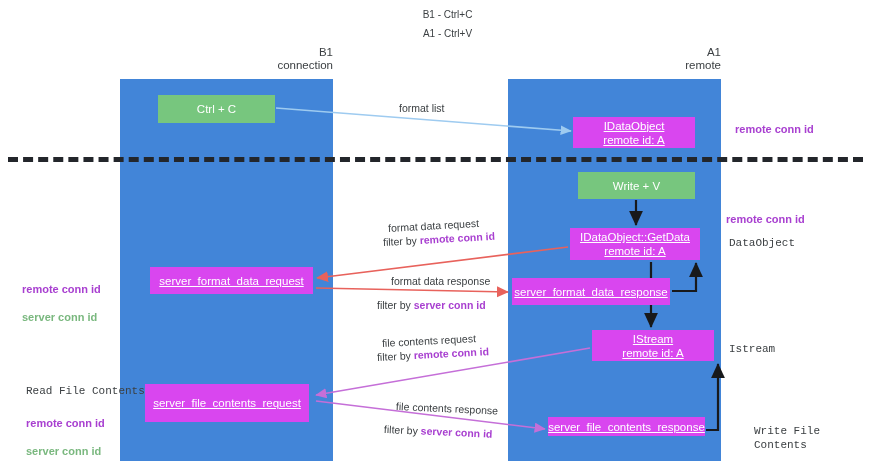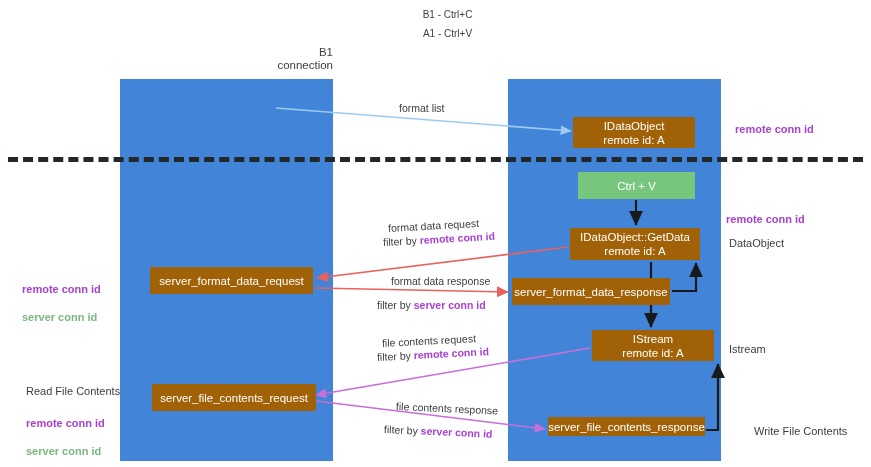--- a/index.html
+++ b/index.html
@@ -42,46 +42,46 @@
     position:absolute;
     display:flex;align-items:center;justify-content:center;
     text-align:center;
     color:#ffffff;
     font-size:11.5px;
     line-height:14px;
     white-space:pre-line;
     box-sizing:border-box;
   }
   .node.green{background:#77c67e;}
-  .node.orange{background:#a16207;}
+  .node.orange{background:#d946ef;text-decoration:underline;}
 
   #n-ctrlc{left:158px;top:95px;width:117px;height:28px;}
   #n-idataobject{left:573px;top:117px;width:122px;height:31px;}
   #n-ctrlv{left:578px;top:172px;width:117px;height:27px;}
   #n-getdata{left:570px;top:228px;width:130px;height:32px;}
   #n-fmt-req{left:150px;top:267px;width:163px;height:27px;}
   #n-fmt-resp{left:512px;top:278px;width:158px;height:27px;}
   #n-istream{left:592px;top:330px;width:122px;height:31px;}
-  #n-file-req{left:152px;top:384px;width:164px;height:27px;}
+  #n-file-req{left:145px;top:384px;width:164px;height:38px;}
   #n-file-resp{left:548px;top:417px;width:157px;height:19px;}
 
   
   #divider{
     position:absolute;left:8px;top:157px;width:855px;height:0;
     border-top:5px dashed #23262b;
   }
 
   
   .side-label{
     position:absolute;
     font-size:11px;
     line-height:14px;
     white-space:pre-line;
   }
-  .plain{color:#3c4043;}
+  .plain{color:#3c4043;font-family:Liberation Mono, monospace;}
   .lbl-purple{color:#a83fd0;font-weight:bold;}
   .lbl-green{color:#7ab87f;font-weight:bold;}
 
   #lbl-remote-1{left:735px;top:122px;}
   #lbl-remote-2{left:726px;top:212px;}
   #lbl-dataobject{left:729px;top:236px;}
   #lbl-istream{left:729px;top:342px;}
   #lbl-write-file{left:734px;top:424px;margin-left:20px;}
   #lbl-read-file{left:26px;top:384px;}
   #lbl-left-conn-1{left:22px;top:268px;}
@@ -115,20 +115,22 @@
 <div id="stage">
 
   <div class="column-band" id="col-b1"></div>
   <div class="column-band" id="col-a1"></div>
 
   <div id="title">B1 - Ctrl+C
 A1 - Ctrl+V</div>
 
   <div class="col-head" id="head-b1">B1
 connection</div>
+  <div class="col-head" id="head-a1">A1
+remote</div>
 
   <svg id="wires" viewBox="0 0 871 467">
     <defs>
       <marker id="ah-blue" markerWidth="8" markerHeight="8" refX="6.5" refY="3" orient="auto">
         <path d="M0,0 L7,3 L0,6 z" fill="#9ecbf0"></path>
       </marker>
       <marker id="ah-black" markerWidth="9" markerHeight="9" refX="6.5" refY="3.2" orient="auto">
         <path d="M0,0 L7,3.2 L0,6.4 z" fill="#18191b"></path>
       </marker>
       <marker id="ah-red" markerWidth="9" markerHeight="9" refX="6.5" refY="3.2" orient="auto">
@@ -151,23 +153,24 @@
 
     <path d="M651,262 L651,327" stroke="#18191b" stroke-width="2.2" fill="none" marker-end="url(#ah-black)"></path>
 
     <path d="M590,348 L316,395" stroke="#c56fd8" stroke-width="1.6" fill="none" marker-end="url(#ah-magenta)"></path>
 
     <path d="M316,401 L545,429" stroke="#c56fd8" stroke-width="1.6" fill="none" marker-end="url(#ah-magenta)"></path>
 
     <path d="M706,430 L718,430 L718,364" stroke="#18191b" stroke-width="2.2" fill="none" marker-end="url(#ah-black)"></path>
   </svg>
 
+  <div class="node green" id="n-ctrlc">Ctrl + C</div>
   <div class="node orange" id="n-idataobject">IDataObject
 remote id: A</div>
-  <div class="node green" id="n-ctrlv">Ctrl + V</div>
+  <div class="node green" id="n-ctrlv">Write + V</div>
   <div class="node orange" id="n-getdata">IDataObject::GetData
 remote id: A</div>
   <div class="node orange" id="n-fmt-req">server_format_data_request</div>
   <div class="node orange" id="n-fmt-resp">server_format_data_response</div>
   <div class="node orange" id="n-istream">IStream
 remote id: A</div>
   <div class="node orange" id="n-file-req">server_file_contents_request</div>
   <div class="node orange" id="n-file-resp">server_file_contents_response</div>
 
   <div id="divider"></div>

